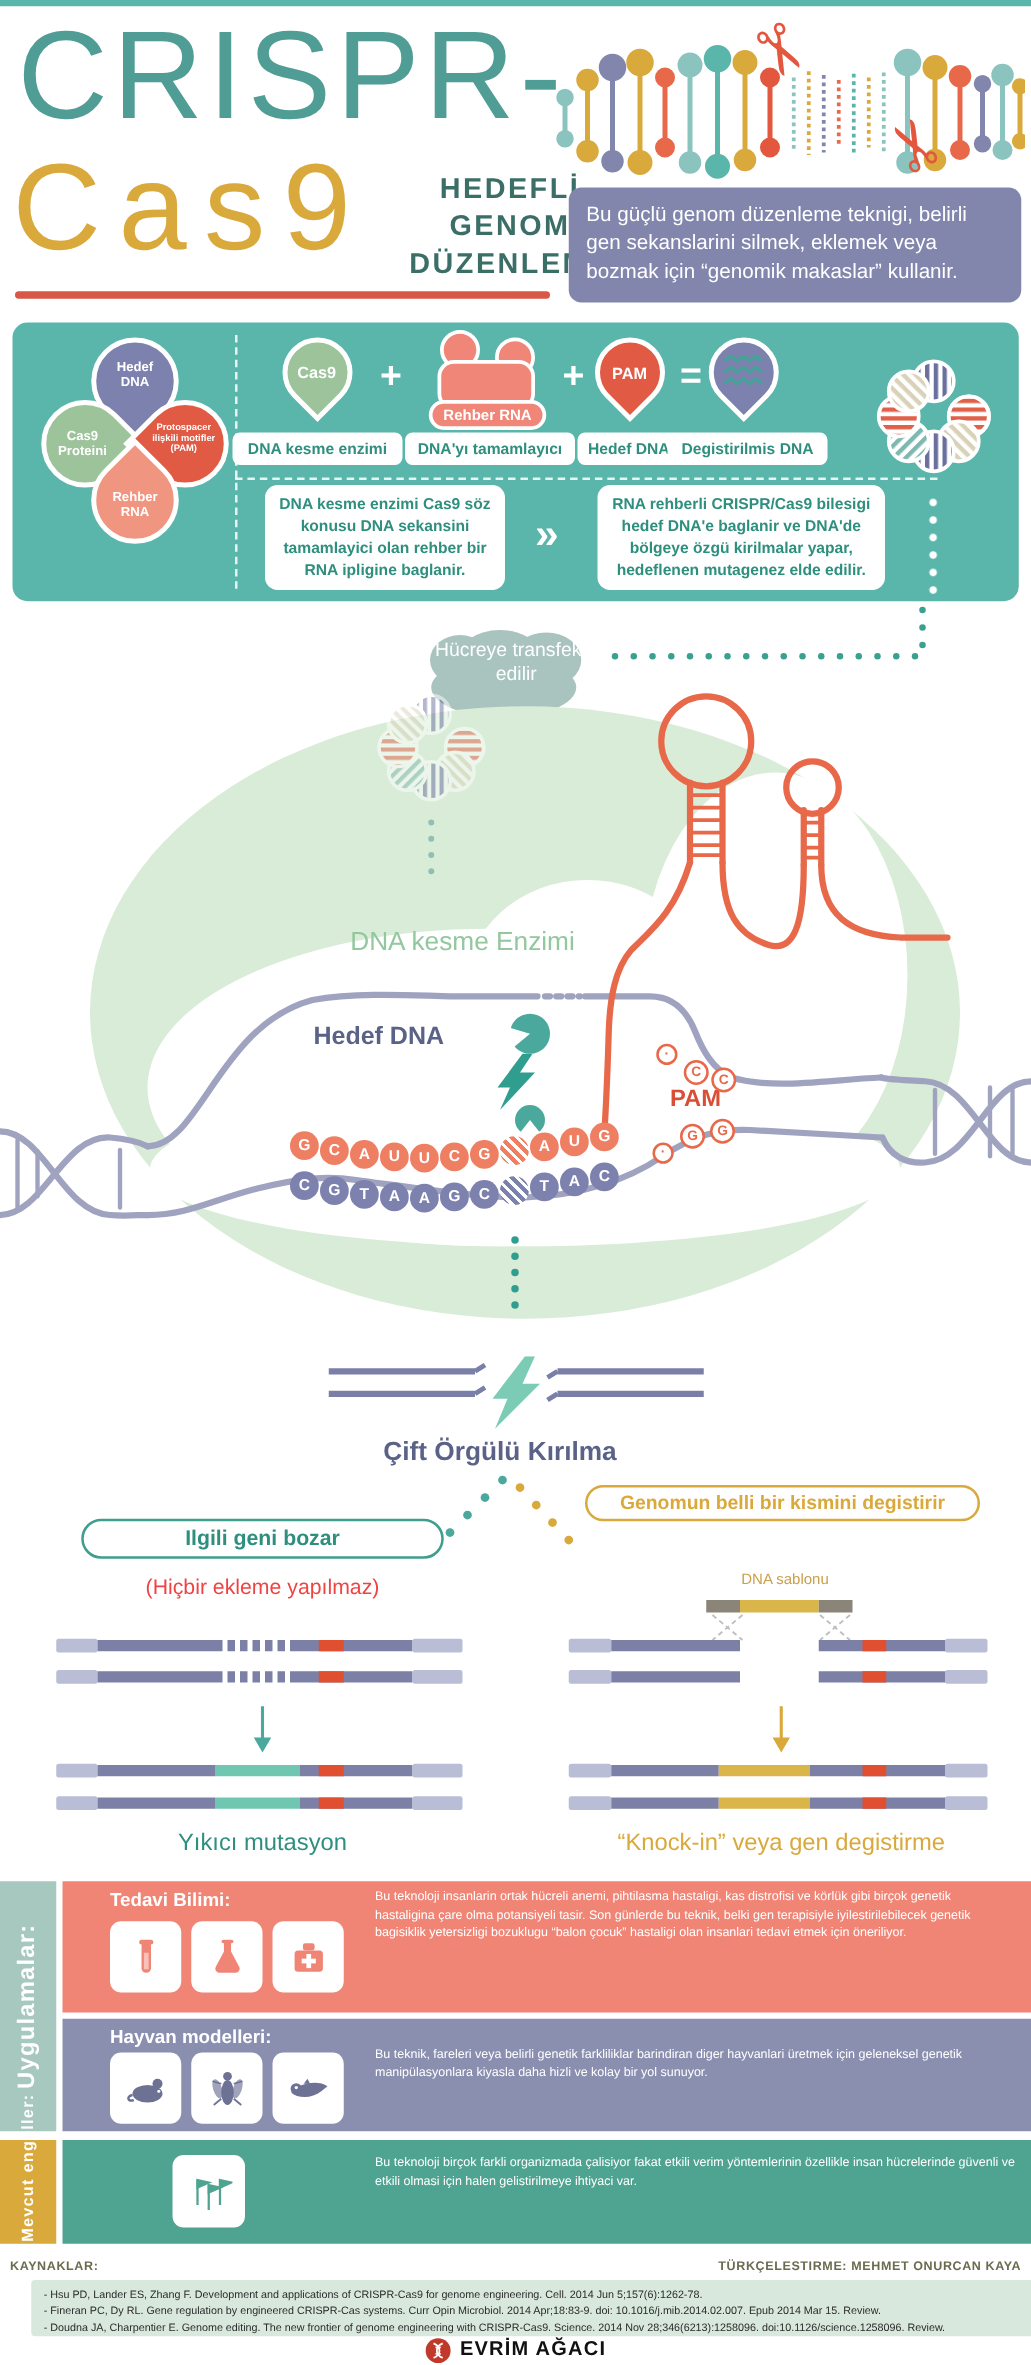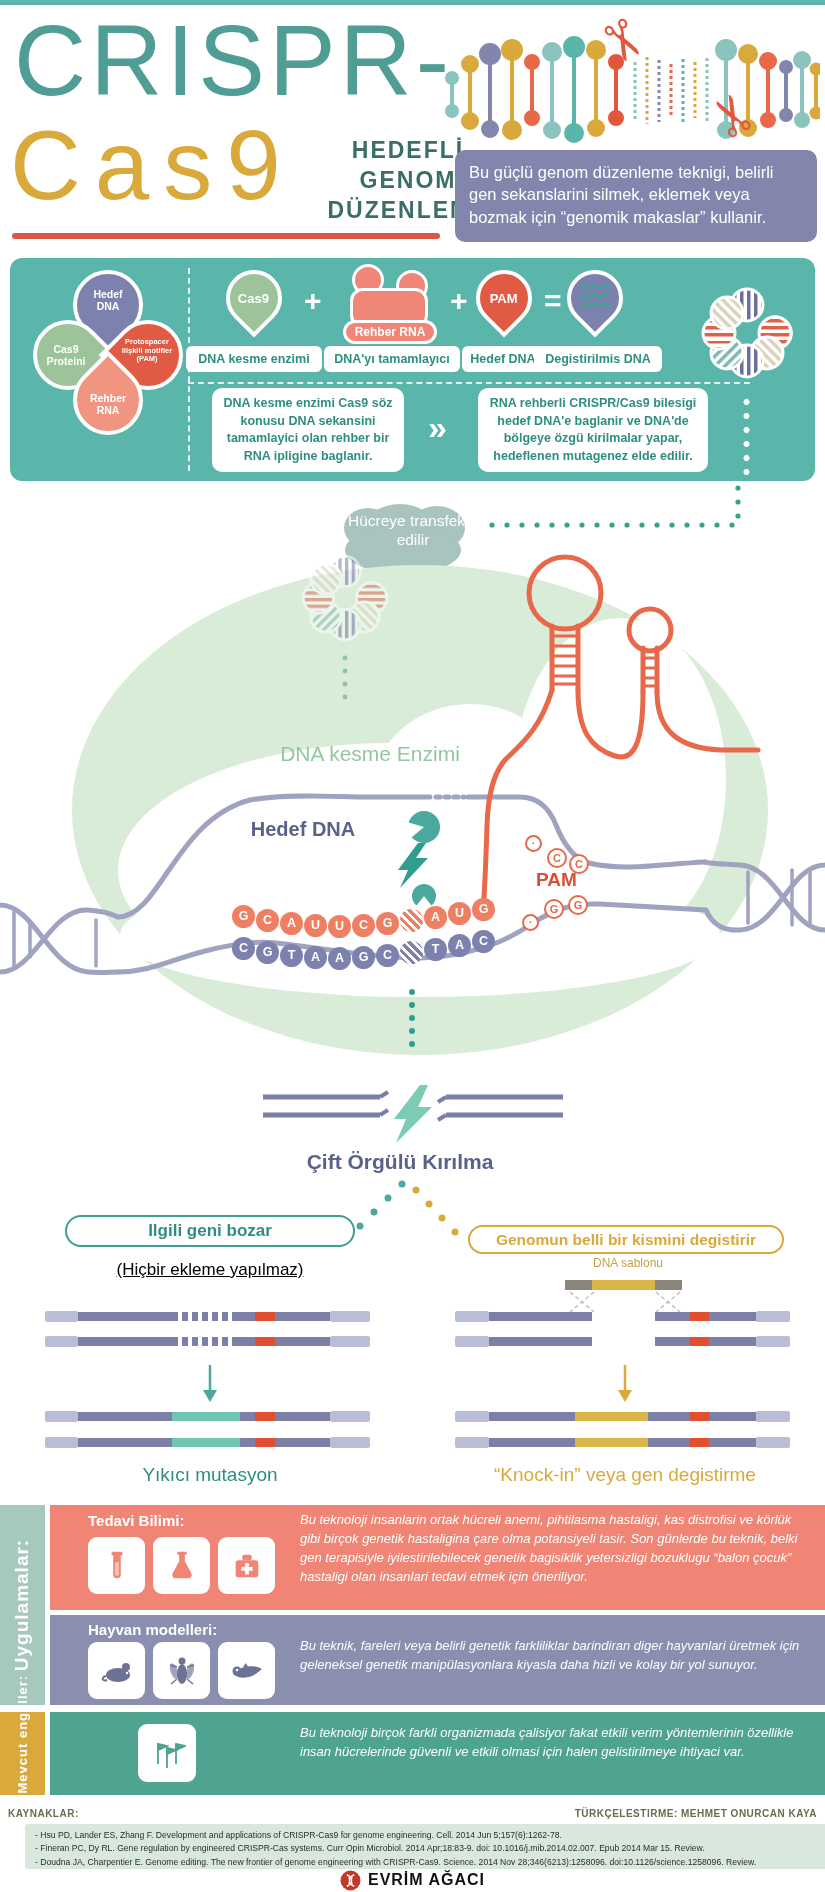--- a/index.html
+++ b/index.html
@@ -36,28 +36,28 @@
   .nuc{position:absolute;width:23px;height:23px;border-radius:50%;color:#fff;font-weight:bold;font-size:12.5px;
        line-height:23px;text-align:center;}
   .nucT{background:#ef7f63;}
   .nucB{background:#7d81ad;}
   .nucTS{background:repeating-linear-gradient(45deg,#fff 0 2.5px,#ef7f63 2.5px 6px);}
   .nucBS{background:repeating-linear-gradient(45deg,#fff 0 2.5px,#7d81ad 2.5px 6px);}
   .pamC{position:absolute;border-radius:50%;background:#fff;border:2px solid #e8684a;color:#e8684a;
         font-weight:bold;text-align:center;box-sizing:border-box;}
   .brk{color:#5a6288;font-size:21px;font-weight:bold;}
   .pillBig{position:absolute;background:#fff;border-radius:15px;font-weight:bold;text-align:center;box-sizing:border-box;}
-  .noteT{color:#000000;font-size:17px;text-decoration:underline;}
+  .noteT{color:#ef4444;font-size:17px;}
   .noteG{color:#c9a04a;font-size:12px;}
   .resT{color:#2f8f7f;font-size:19px;}
   .resG{color:#d9a93c;font-size:19px;}
   
   .srow{position:absolute;left:50px;width:775px;}
   .rlbl{position:absolute;color:#fff;font-weight:bold;font-size:15px;}
-  .rtxt{position:absolute;color:#fff;font-size:13px;line-height:1.45;font-style:italic;}
+  .rtxt{position:absolute;color:#fff;font-size:10px;line-height:1.45;}
   .ibox{position:absolute;width:57px;height:57px;background:#fff;border-radius:9px;display:flex;align-items:center;justify-content:center;}
   .sideb{position:absolute;left:0;width:45px;display:flex;align-items:center;justify-content:center;}
   .sideb span{transform:rotate(-90deg);white-space:nowrap;color:#fff;font-weight:bold;letter-spacing:1px;}
   
   .src{position:absolute;font-size:10px;font-weight:bold;color:#6b6b4f;letter-spacing:.5px;}
   .srcbox{position:absolute;background:#d9e8dc;border-radius:3px;padding:5px 10px;box-sizing:border-box;margin-left:20px;}
   .srcbox div{font-size:8.6px;color:#2b2b2b;line-height:1.55;}
   .srcbox div::before{content:"- ";}
   .logo{position:absolute;display:flex;align-items:center;justify-content:center;gap:7px;}
   .logo b{font-size:16px;color:#111;letter-spacing:1px;}
@@ -463,21 +463,21 @@
         <circle cx="86" cy="12" r="3.5"></circle>
         <circle cx="99" cy="26" r="3.5"></circle>
         <circle cx="112" cy="40" r="3.5"></circle>
         <circle cx="125" cy="54" r="3.5"></circle>
       </g>
   </svg>
 
   <div class="pillBig" style="left:65px;top:1215px;width:290px;height:32px;border:2px solid #3f9e8e;border-radius:16px;color:#2f8f7f;font-size:17px;line-height:28px">
     <span>Ilgili geni bozar</span>
   </div>
-  <div class="pillBig" style="left:468px;top:1225px;width:316px;height:29px;border:2px solid #d9a93c;border-radius:15px;color:#d9a93c;font-size:15.5px;line-height:25px">
+  <div class="pillBig" style="left:468px;top:1188px;width:316px;height:29px;border:2px solid #d9a93c;border-radius:15px;color:#d9a93c;font-size:15.5px;line-height:25px">
     <span>Genomun belli bir kismini degistirir</span>
   </div>
   <div class="abs ctr noteT" style="left:60px;top:1260px;width:300px">(Hiçbir ekleme yapılmaz)</div>
   <div class="abs ctr noteG" style="left:528px;top:1256px;width:200px">DNA sablonu</div>
 
   <svg class="abs" style="left:0;top:1270px" width="825" height="190" viewBox="0 0 825 190">
 
     <g>
       <g>
         <rect x="45" y="41" width="33" height="11" fill="#b9bdd6" rx="2"></rect>

